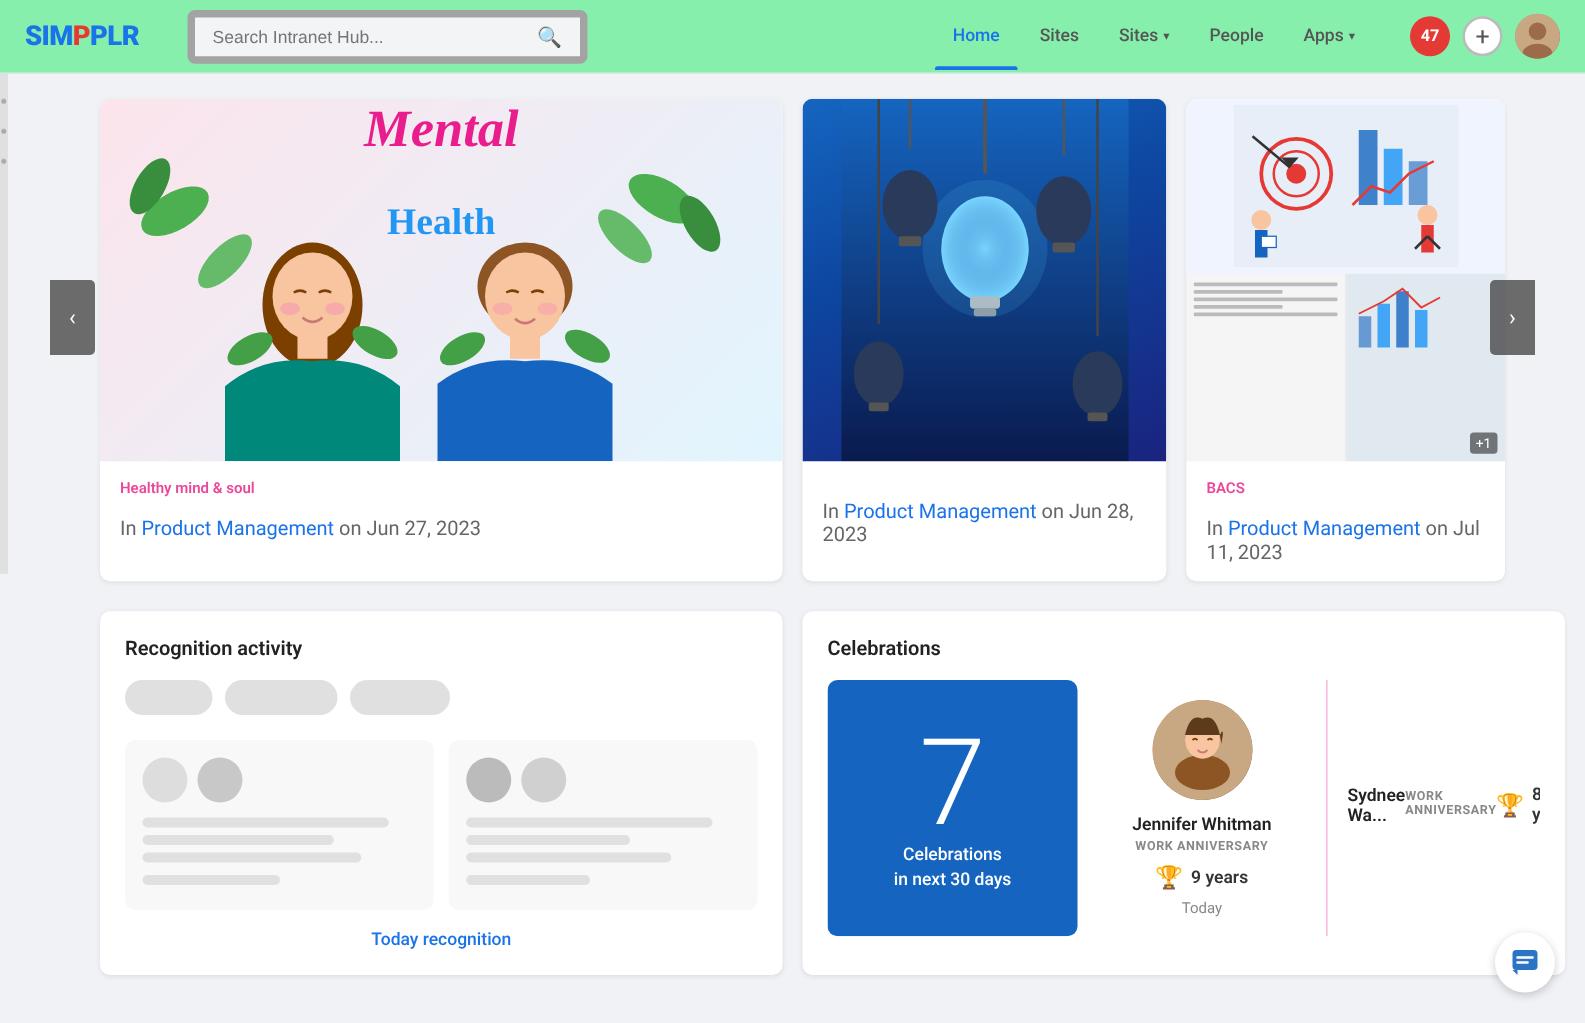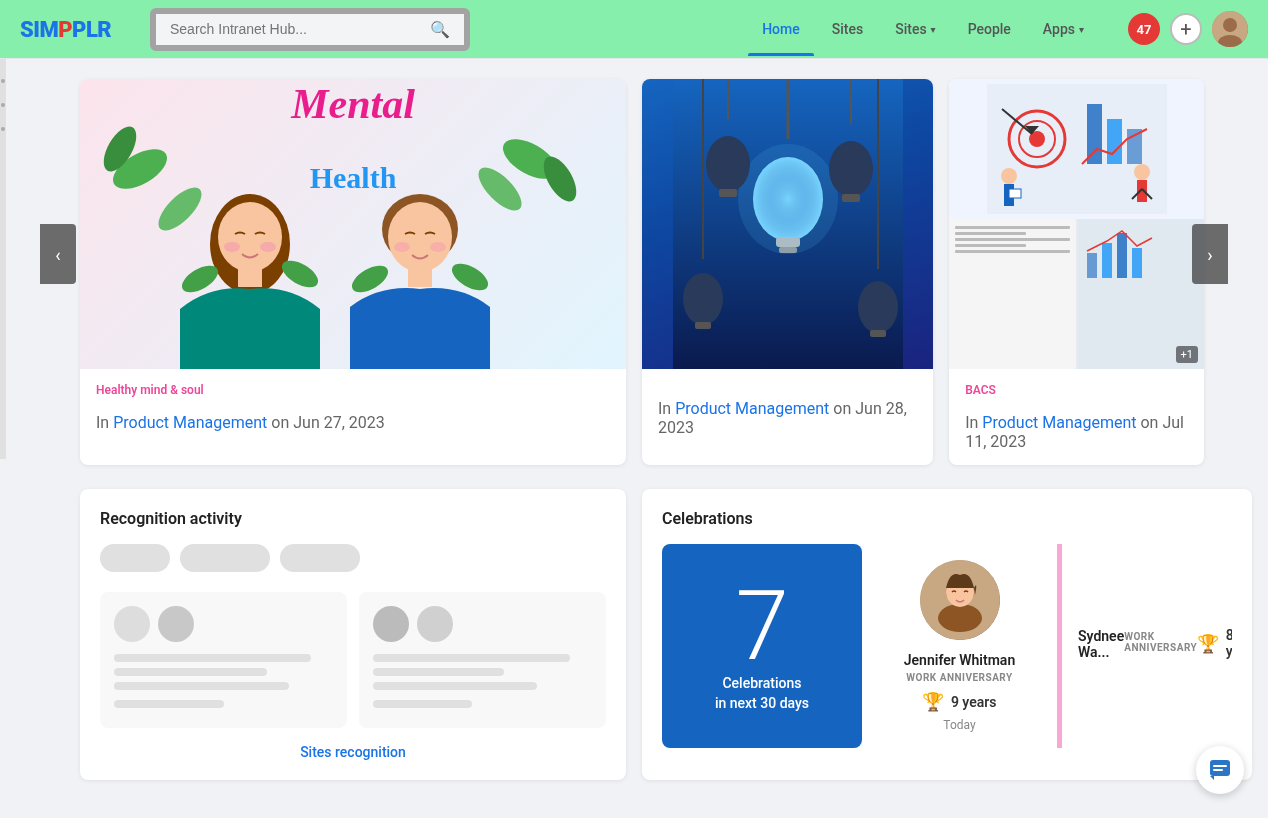--- a/index.html
+++ b/index.html
@@ -263,21 +263,21 @@
     }
     .celeb-number { font-size: 96px; font-weight: 300; line-height: 1; color: #fff; }
     .celeb-desc { font-size: 14px; font-weight: 500; line-height: 1.4; }
 
     .celeb-person {
       flex: 0 0 200px;
       display: flex;
       flex-direction: column;
       align-items: center;
       padding: 16px;
-      border-right: 5px solid #f9a8d4;
+      border-right: 1px solid #f9a8d4;
     }
     .celeb-name { font-size: 14px; font-weight: 600; color: #222; margin-bottom: 4px; }
     .celeb-type { font-size: 10px; font-weight: 700; color: #888; letter-spacing: 0.5px; text-transform: uppercase; margin-bottom: 8px; }
     .celeb-years-row { display: flex; align-items: center; gap: 6px; margin-bottom: 6px; }
     .trophy-icon { font-size: 18px; }
     .celeb-years { font-size: 14px; font-weight: 600; color: #333; }
     .celeb-when { font-size: 12px; color: #888; }
 
     .celeb-person-partial {
       flex: 0 0 170px;
@@ -562,21 +562,21 @@
             <div class="recog-avatar" style="background:#bbb;"></div>
             <div class="recog-avatar" style="background:#d0d0d0;"></div>
           </div>
           <div class="recog-line" style="width:90%;"></div>
           <div class="recog-line" style="width:60%;"></div>
           <div class="recog-line" style="width:75%;"></div>
           <div class="recog-line" style="width:45%; margin-top:10px;"></div>
         </div>
       </div>
 
-      <div class="give-recog">Sites recognition</div>
+      <div class="give-recog">Today recognition</div>
     </div>
 
     <div class="celebrations-panel">
       <div class="panel-title">Celebrations</div>
       <div class="celebrations-track">
 
         <div class="celeb-card-blue">
           <div class="celeb-number">7</div>
           <div class="celeb-desc">
             <span>Celebrations</span><br>

